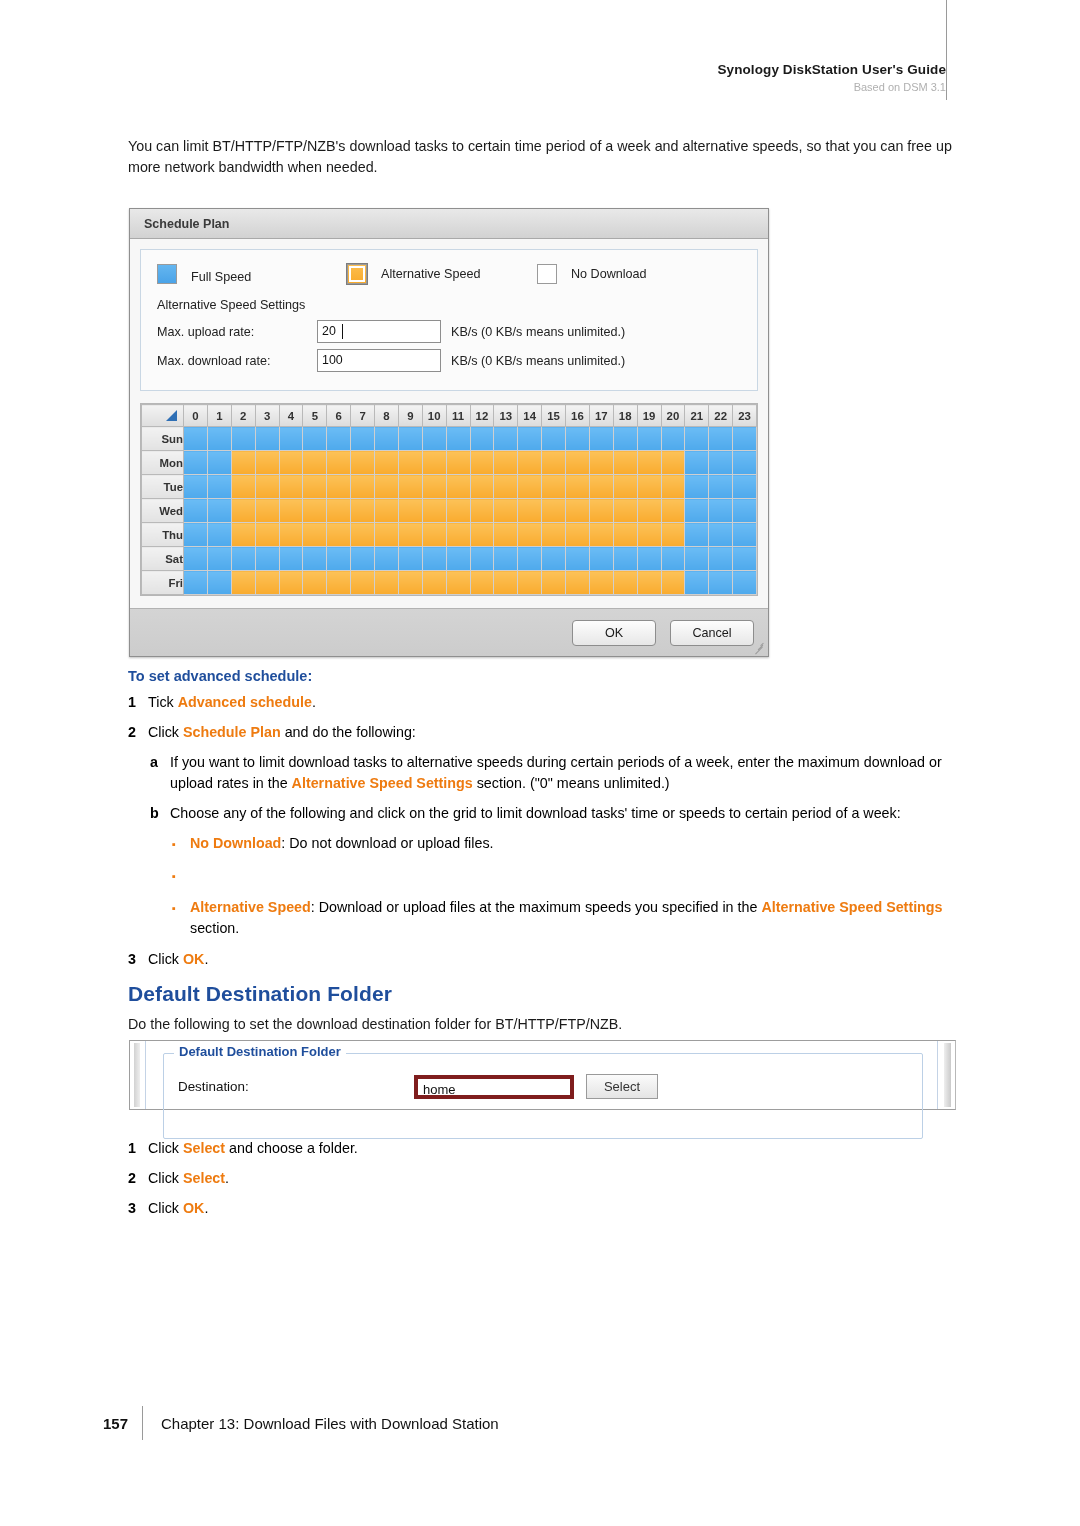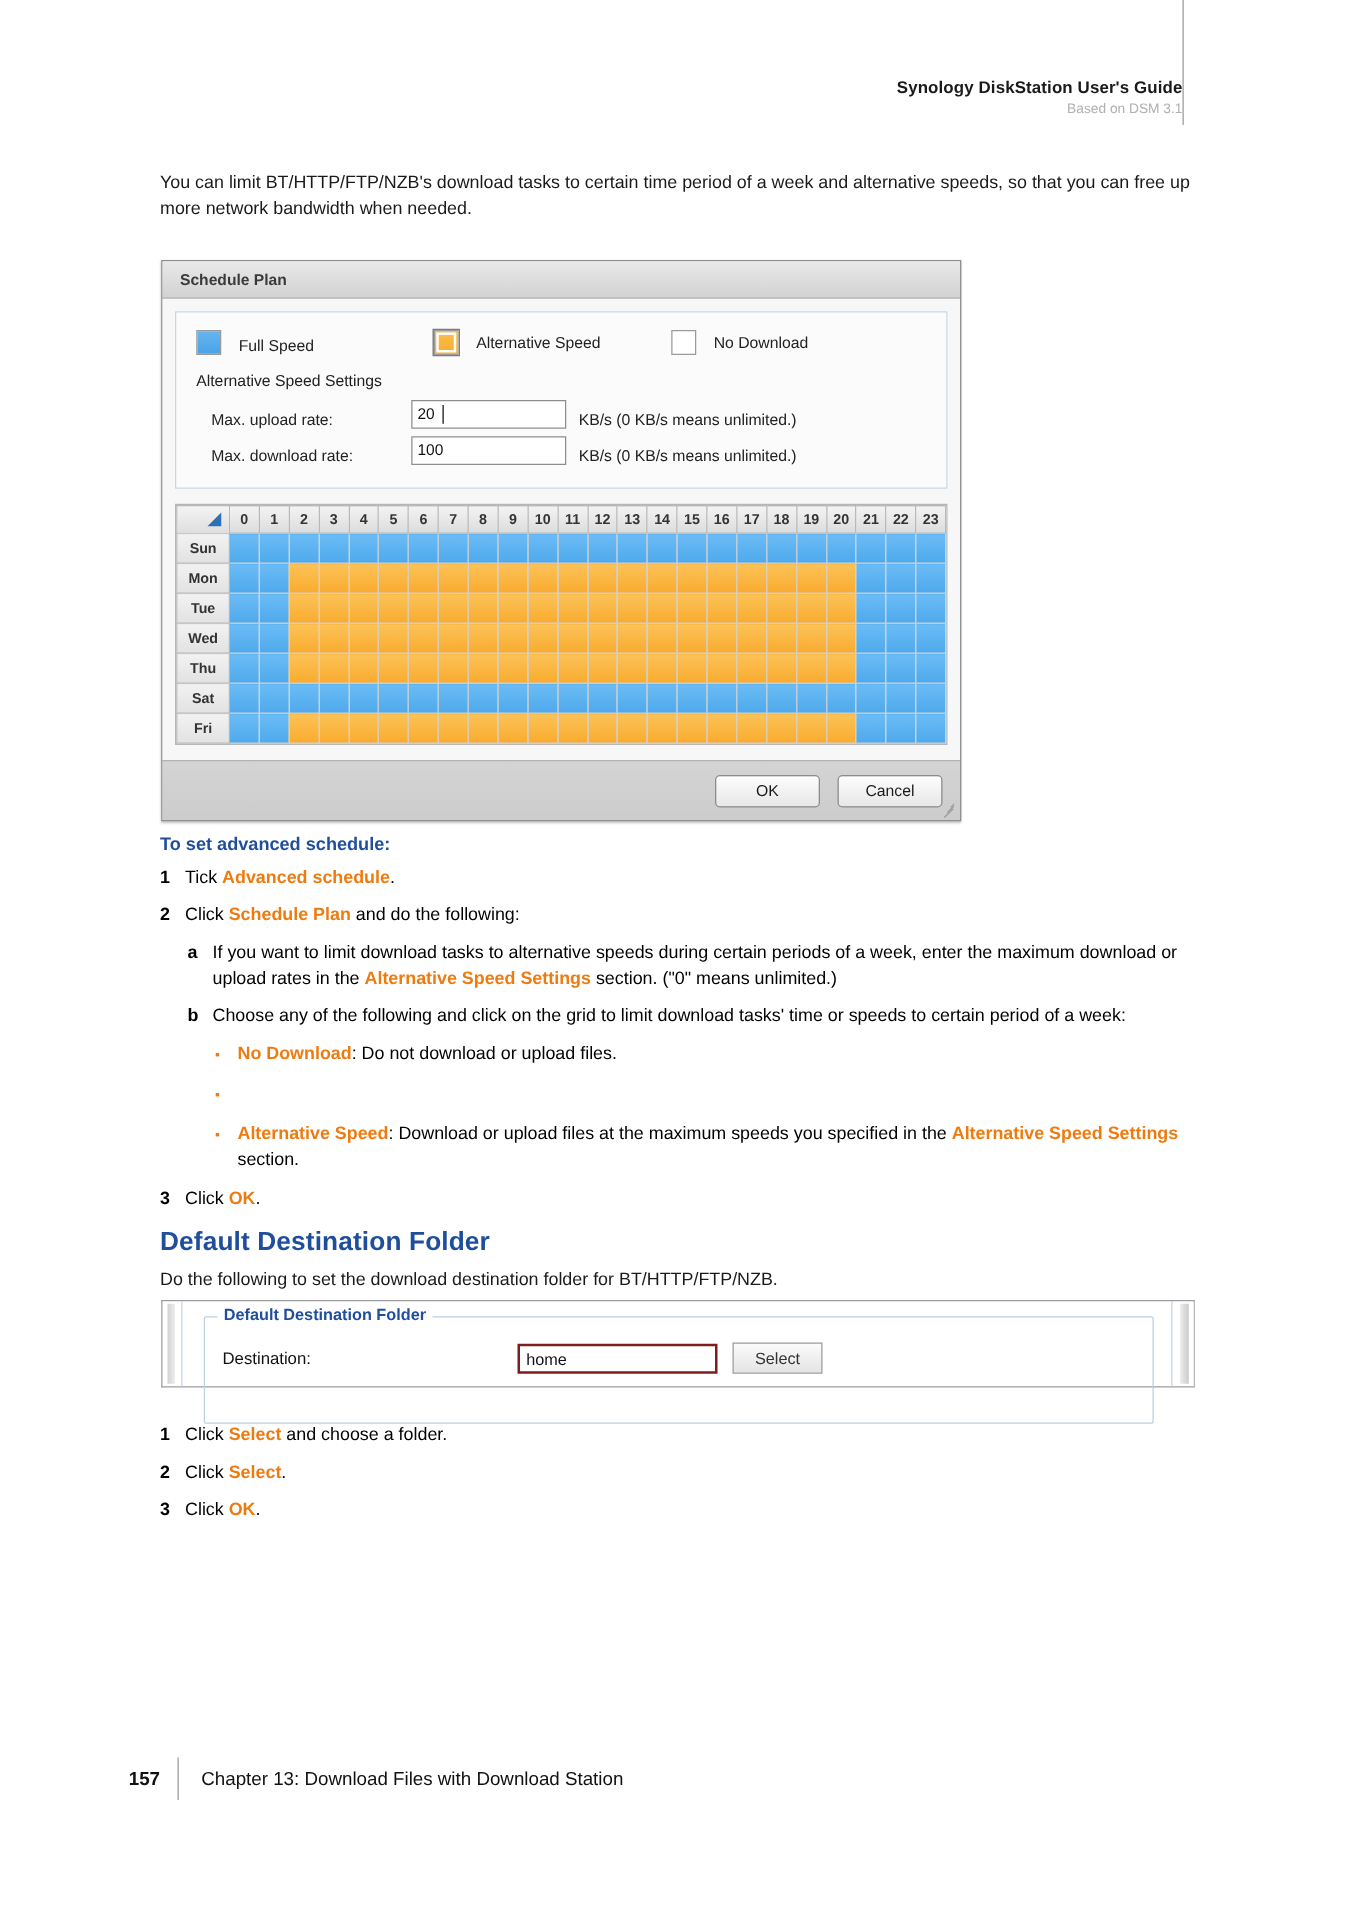--- a/index.html
+++ b/index.html
@@ -67,21 +67,21 @@
   .sw-full { background: linear-gradient(#64b6f0,#4aa3e8); border-color:#5a9fd4; }
   .sw-alt  { background: linear-gradient(#fcbe4e,#f9ab2c); border-color:#c89a3a;
              outline: 2px solid #ffffff; outline-offset: -4px;
              box-shadow: 0 0 0 1px #7d7d7d; }
   .sw-none { background: #ffffff; border-color:#9a9a9a; }
   .legend-item .lbl { font-size: 12.6px; color: #222; }
   .lg1 { width: 190px; align-items: flex-end; } .lg2 { width: 190px; }
 
   .sub-title { font-size: 12.6px; color: #222; margin: 14px 0 8px 0; }
 
-  .field-row { display: flex; align-items: flex-end; margin-bottom: 6px; margin-left: 12px; }
+  .field-row { display: flex; align-items: center; margin-bottom: 6px; }
   .field-row .flabel { width: 160px; font-size: 12.6px; color: #222; }
   .tinput {
     width: 124px; height: 23px; border: 1px solid #8e8e8e; background: #fff;
     font-size: 12.4px; font-family: "Liberation Sans", sans-serif;
     padding: 0 4px; color: #111; line-height: 21px;
     position: relative;
   }
   .tinput.caret::after {
     content: ""; position: absolute; left: 24px; top: 3px;
     width: 1px; height: 15px; background: #111;
@@ -104,21 +104,21 @@
     height: 22px; background: linear-gradient(#f3f3f3,#dcdcdc);
     border: 1px solid #b9b9b9;
     font-size: 11.4px; font-weight: bold; color: #333;
     text-align: center; padding: 0;
   }
   table.sched td.day {
     width: 42px; height: 24px;
     background: linear-gradient(#f2f2f2,#e2e2e2);
     border: 1px solid #b9b9b9;
     font-size: 11.4px; font-weight: bold; color: #333;
-    text-align: center; padding: 0;
+    text-align: right; padding: 0;
   }
   table.sched td.cell {
     height: 24px; border: 1px solid #cfcfcf; padding: 0;
   }
   td.cell.full { background: linear-gradient(#6bbcf5,#4ea9ec); }
   td.cell.alt  { background: linear-gradient(#fcc258,#f9ab2e); }
 
   .dialog-foot {
     background: linear-gradient(#d4d4d4,#cccccc);
     border-top: 1px solid #b2b2b2;
@@ -170,21 +170,21 @@
     position: absolute; left: 33px; right: 32px; top: 12px; bottom: -30px;
     border: 1px solid #bcd0e6; border-radius: 2px;
   }
   .fieldset > .legend {
     position: absolute; left: 10px; top: -10px; background: #fff;
     padding: 0 5px; font-size: 13px; font-weight: bold; color: #1F4E9C;
   }
   .dest-row { position: absolute; left: 14px; top: 20px; display: flex; align-items: center; }
   .dest-row .dlabel { width: 236px; font-size: 13.4px; color: #111; }
   .dest-input {
-    width: 160px; height: 24px; border: 2px solid #7f1d1d; background: #fff;
+    width: 160px; height: 24px; border: 4px solid #7f1d1d; background: #fff;
     font-size: 13px; color: #111; padding: 0 5px; line-height: 22px;
   }
   .dest-btn {
     margin-left: 12px; width: 72px; height: 25px;
     background: linear-gradient(#fbfbfb,#e4e4e4); border: 1px solid #9a9a9a;
     font-size: 13px; color: #333;
     display: flex; align-items: center; justify-content: center;
   }
 
   

